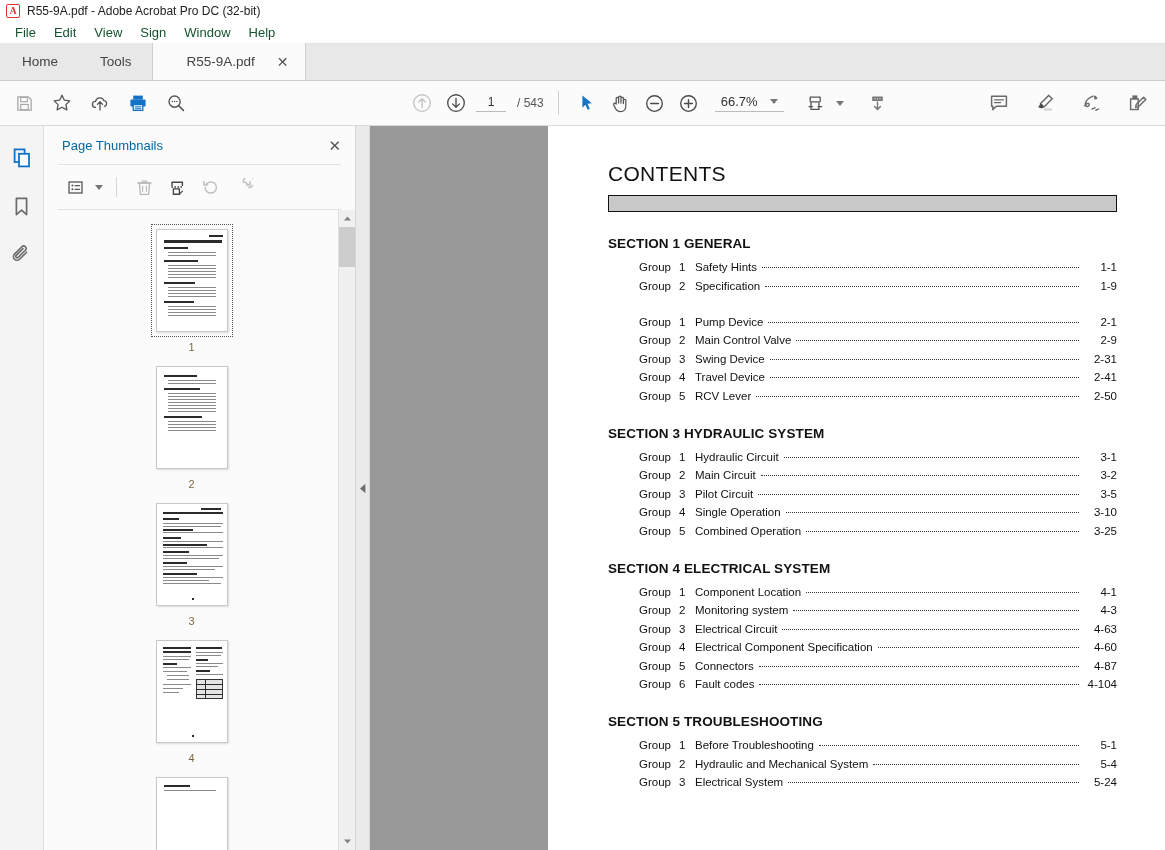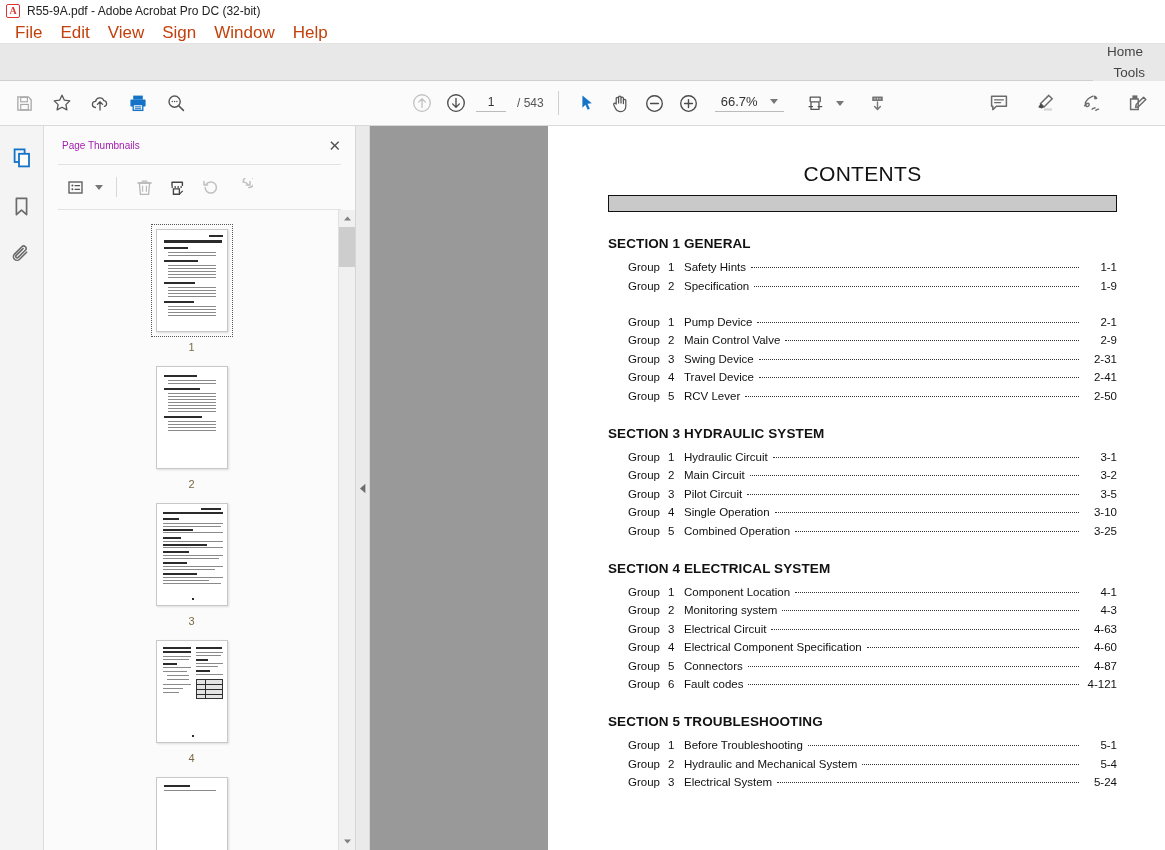--- a/index.html
+++ b/index.html
@@ -25,29 +25,28 @@
   }
   .titlebar-text { font-size: 12px; color: #222; }
 
   
   .menubar {
     height: 22px; background: #ffffff;
     display: flex; align-items: center; padding-left: 6px;
     border-bottom: 1px solid #e3e3e3;
   }
   .menu-item {
-    font-size: 17px; color: #c2410c; padding: 2px 9px; cursor: default;
+    font-size: 13px; color: #14532d; padding: 2px 9px; cursor: default;
   }
 
   
   .tabbar {
     height: 37px; background: #e8e8e8;
     display: flex; align-items: flex-end;
     border-bottom: 1px solid #cfcfcf;
-    flex-direction: column;
   }
   .tab {
     height: 37px; display: flex; align-items: center;
     font-size: 13.5px; color: #444; padding: 0 20px;
     background: #e8e8e8; cursor: default;
   }
   .tab.home { padding: 0 22px; }
   .tab.tools { padding: 6px 20px; }
   .tab.doc {
     background: #fbfbfb; border-left: 1px solid #cfcfcf;
@@ -111,21 +110,21 @@
 
   
   .thumbpanel {
     width: 312px; background: #fbfbfb; border-right: 1px solid #d6d6d6;
     display: flex; flex-direction: column; position: relative;
   }
   .tp-header {
     height: 38px; display: flex; align-items: center;
     padding: 0 14px 0 18px; justify-content: space-between;
   }
-  .tp-title { font-size: 10px; color: #a21caf; }
+  .tp-title { font-size: 13px; color: #0369a1; }
   .tp-close { font-size: 15px; color: #555; cursor: pointer; line-height: 1; }
   .tp-divider { height: 1px; background: #e2e2e2; margin: 0 14px; }
   .tp-tools {
     height: 44px; display: flex; align-items: center;
     padding-left: 18px; gap: 5px;
   }
   .tp-btn { width: 28px; height: 26px; display: flex; align-items: center;
             justify-content: center; cursor: pointer; }
   .tp-sep { width: 1px; height: 20px; background: #d8d8d8; margin: 0 8px; }
 
@@ -180,35 +179,35 @@
     flex: 1; background: #999999; position: relative;
     display: flex; justify-content: flex-start;
   }
   .page {
     width: 617px; height: 100%; background: #ffffff;
     margin-left: 178px; padding: 36px 48px 0 60px; position: relative;
   }
 
   
   .contents-title {
-    text-align: center; font-size: 21px; color: #111;
+    text-align: left; font-size: 21px; color: #111;
     letter-spacing: .3px; font-family: "Liberation Sans", sans-serif;
   }
   .contents-bar {
     margin-top: 9px; height: 17px; background: #c9c9c9;
     border: 1.5px solid #111;
   }
   .section { margin-top: 24px; }
   .section-head {
     font-size: 13.5px; color: #111; font-weight: 600;
     letter-spacing: .1px; margin-bottom: 10px;
   }
   .toc-row {
     display: flex; align-items: baseline;
-    font-size: 11.5px; color: #111; margin-left: 20px; margin-bottom: 6.5px;
+    font-size: 11.5px; color: #111; margin-left: 31px; margin-bottom: 6.5px;
   }
   .toc-grp { width: 40px; flex: none; }
   .toc-no { width: 16px; flex: none; }
   .toc-label { flex: none; white-space: nowrap; }
   .toc-dots {
     flex: 1; margin: 0 4px 0 5px;
     border-bottom: 1.6px dotted #333; position: relative; top: -3px;
   }
   .toc-pg { width: 34px; text-align: right; flex: none; }
 </style>
@@ -732,21 +731,21 @@
             <span class="toc-no">5</span>
             <span class="toc-label">Connectors</span>
             <span class="toc-dots"></span>
             <span class="toc-pg">4-87</span>
           </div>
           <div class="toc-row">
             <span class="toc-grp">Group</span>
             <span class="toc-no">6</span>
             <span class="toc-label">Fault codes</span>
             <span class="toc-dots"></span>
-            <span class="toc-pg">4-121</span>
+            <span class="toc-pg">4-104</span>
           </div>
         </div>
 
         <div class="section">
           <div class="section-head">SECTION 5  TROUBLESHOOTING</div>
           <div class="toc-row">
             <span class="toc-grp">Group</span>
             <span class="toc-no">1</span>
             <span class="toc-label">Before Troubleshooting</span>
             <span class="toc-dots"></span>

